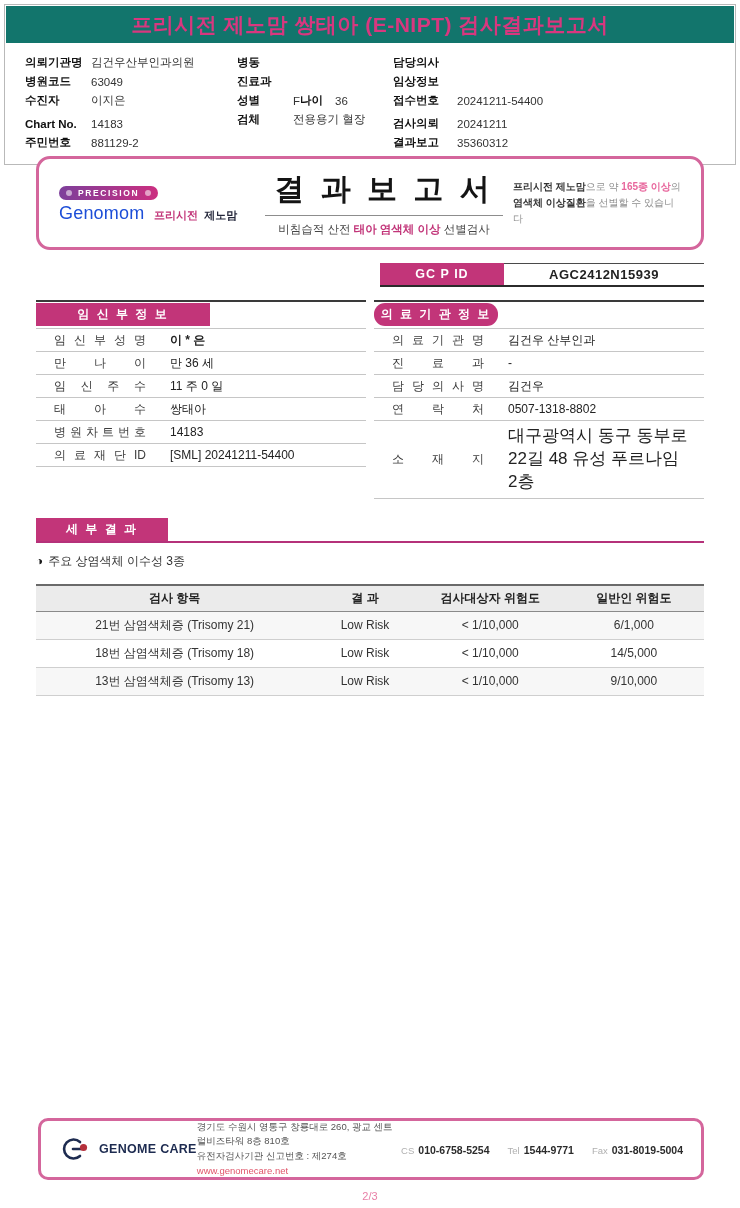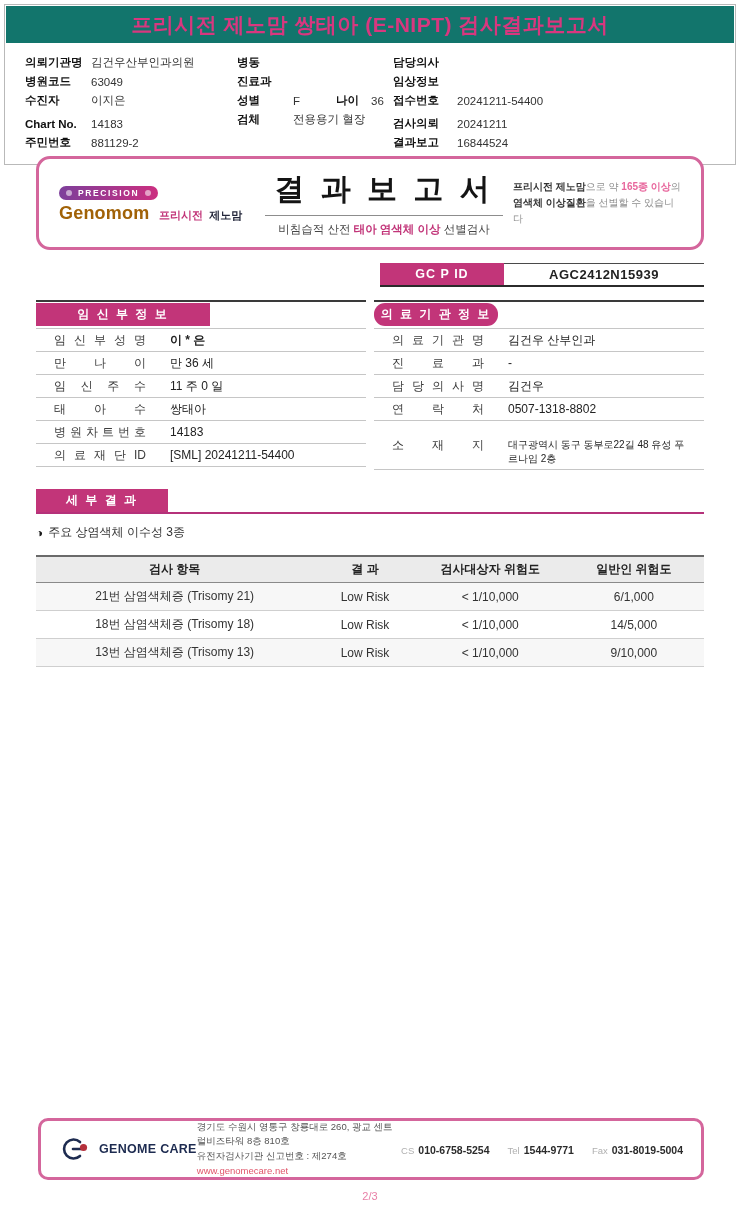--- a/index.html
+++ b/index.html
@@ -11,31 +11,31 @@
   .top-box { position:absolute; left:4px; right:4px; top:4px; border:1px solid #b9b9b9; background:#fff; }
   .title-bar { margin:1px; height:37px; background:#12756c; display:flex; align-items:center; justify-content:center; }
   .title-bar span { color:#d8377f; font-size:21px; font-weight:800; letter-spacing:.5px; }
   .info-grid { display:flex; padding:9px 10px 12px 20px; }
   .icol1 { width:212px; } .icol2 { width:156px; } .icol3 { flex:1; }
   .frow { display:flex; align-items:center; height:19px; font-size:11.5px; }
   .frow.gap { margin-top:4px; }
   .flabel { font-weight:700; color:#111; }
   .icol1 .flabel { width:66px; } .icol2 .flabel { width:56px; } .icol3 .flabel { width:64px; }
   .fval { color:#333; }
-  .flabel2 { font-weight:700; color:#111; margin-left:36px; margin-right:12px;text-align:right; }
+  .flabel2 { font-weight:700; color:#111; margin-right:12px;text-align:right; }
 
   
   .doc { position:absolute; left:36px; width:668px; top:156px; }
 
   .brand-band { height:94px; border:3px solid #d4669c; border-radius:14px; display:flex; align-items:center; padding:0 20px; background:#fff; }
   .logo-block { width:196px; }
   .precision-pill { display:inline-flex; align-items:center; gap:6px; background:linear-gradient(90deg,#7d3f9b,#cc2f80); color:#fff; font-size:8.5px; font-weight:700; letter-spacing:1.6px; padding:2px 7px; border-radius:9px; }
   .pill-dot { width:6px; height:6px; border-radius:50%; background:rgba(255,255,255,.55); display:inline-block; }
   .brand-line { margin-top:3px; }
-  .brand-en { font-size:18px; font-weight:700; color:#a16207; letter-spacing:.2px; }
+  .brand-en { font-size:18px; font-weight:400; color:#1d4ed8; letter-spacing:.2px; }
   .brand-kr-accent { font-size:11px; font-weight:700; color:#c23579; margin-left:5px; }
   .brand-kr { font-size:11px; font-weight:800; color:#23263a; margin-left:2px; }
   .title-block { flex:1; text-align:center; }
   .doc-title { font-size:30px; font-weight:800; color:#141414; letter-spacing:4px; white-space:nowrap; }
   .doc-divider { height:1px; background:#8d8d8d; width:238px; margin:5px auto 6px; }
   .doc-sub { font-size:11.5px; color:#454545; white-space:nowrap; }
   .doc-sub .hl { color:#c23579; font-weight:700; }
   .tagline { width:168px; font-size:10px; color:#8d8d8d; line-height:1.6; }
   .tagline .tl-bold { color:#333; font-weight:700; }
   .tagline .tl-pink { color:#e8679d; font-weight:700; }
@@ -46,21 +46,21 @@
 
   .info-tables { margin-top:13px; display:flex; gap:8px; }
   .itable { flex:1; border-top:2px solid #3a3a3a; font-size:12px; }
   .thead { padding:1px 0 2px; border-bottom:1px solid #c6c6c6; }
   .tbadge { display:inline-block; background:#c23579; color:#fff; font-weight:700; font-size:12px; letter-spacing:2px; text-align:center; padding:3px 0; }
   .tbadge.w-l { width:174px; } .tbadge.w-r { width:124px;border-radius:11px; } .tbadge.w-d { width:132px; }
   .irow { display:flex; align-items:center; min-height:23px; border-bottom:1px solid #c6c6c6; padding:1px 0; }
   .lbl { width:92px; margin-left:18px; color:#3c3c3c; text-align:justify; text-align-last:justify; }
   .val { flex:1; margin-left:24px; color:#222; }
   .val.bold { font-weight:700; }
-  .irow.tall .val { font-size:10px; line-height:1.35; padding:16px 12px 3px 0; }
+  .irow.tall .val { font-size:17px; line-height:1.35; padding:3px 12px 3px 0; }
 
   .section-head { margin-top:19px; border-bottom:2px solid #b5317a; display:flex; align-items:flex-end; }
   .section-sub { margin-top:10px; font-size:12px; color:#333; display:flex; align-items:center; gap:5px; }
   .bullet { font-size:12px; color:#1a1a1a; }
 
   table.results { width:100%; border-collapse:collapse; margin-top:14px; font-size:12px; color:#333; }
   table.results th { background:#ebebeb; border-top:2px solid #6a6a6a; border-bottom:1px solid #8a8a8a; font-weight:700; color:#222; padding:4px 0; font-size:12px; }
   table.results td { text-align:center; padding:5px 0; border-bottom:1px solid #cfcfcf; }
   table.results tbody tr:nth-child(odd) { background:#f7f7f7; }
 
@@ -140,21 +140,21 @@
         <div class="frow">
             <span class="flabel">접수번호</span>
             <span class="fval">20241211-54400</span>
           </div>
         <div class="frow gap">
             <span class="flabel">검사의뢰</span>
             <span class="fval">20241211</span>
           </div>
         <div class="frow">
             <span class="flabel">결과보고</span>
-            <span class="fval">16844524</span>
+            <span class="fval">35360312</span>
           </div>
       </div>
     </div>
   </div>
 
   <div class="doc">
 
     <div class="brand-band">
       <div class="logo-block">
         <span class="precision-pill">

